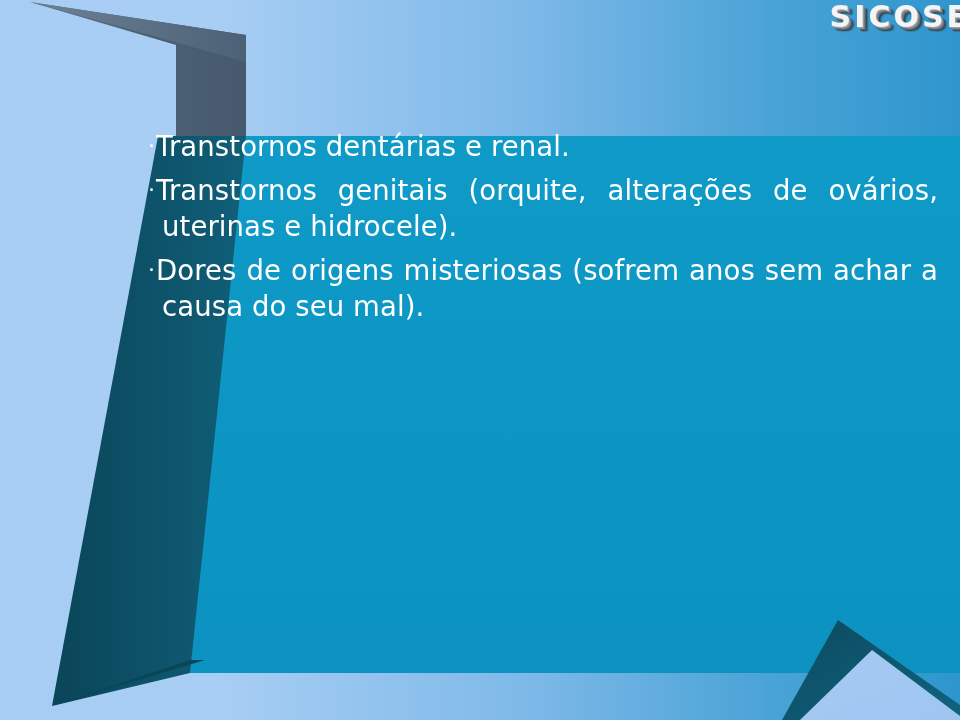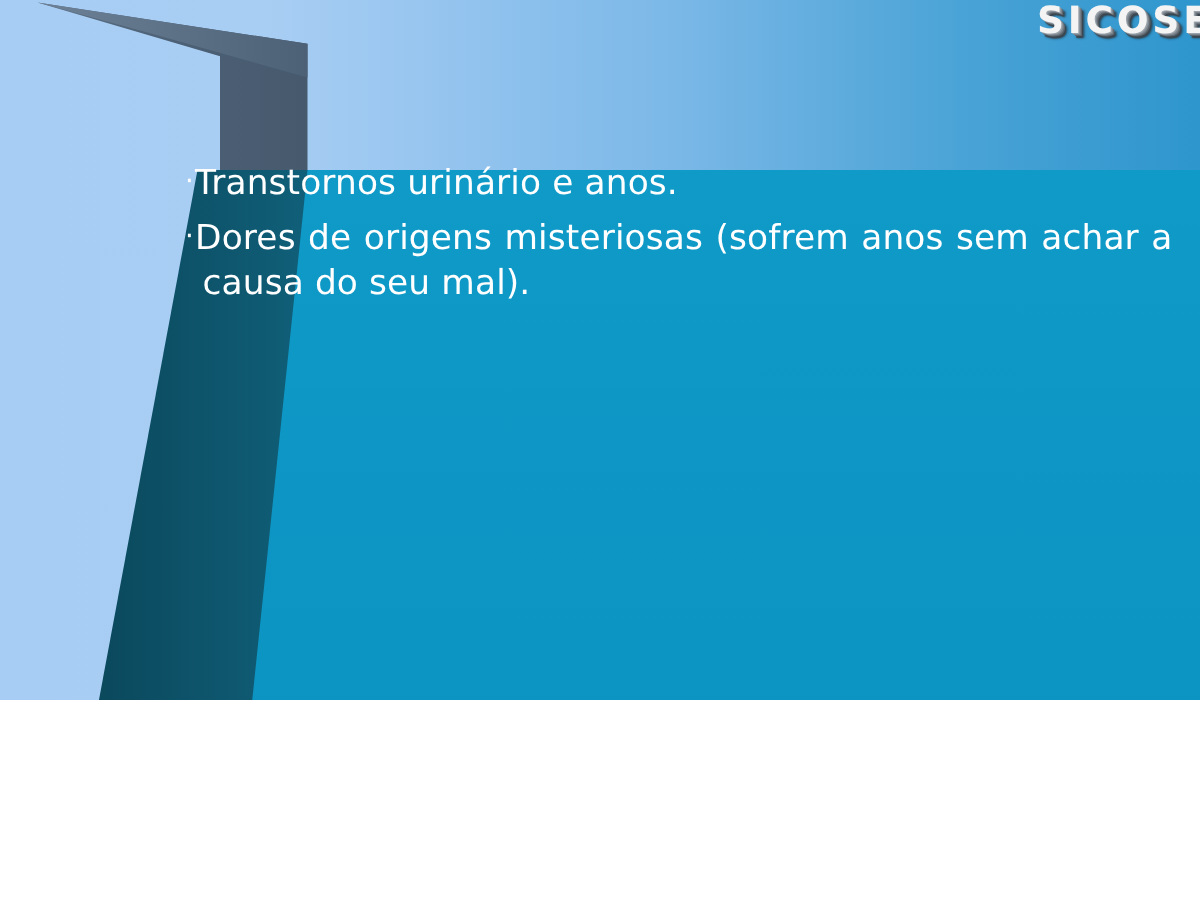--- a/index.html
+++ b/index.html
@@ -3,21 +3,21 @@
 <meta charset="utf-8">
 <style>
   html, body {
     margin: 0;
     padding: 0;
     background: #ffffff;
   }
   #slide {
     position: relative;
     width: 960px;
-    height: 560px;
+    height: 720px;
     overflow: hidden;
     font-family: "DejaVu Sans", sans-serif;
     background: linear-gradient(to right, #a8cdf4 0%, #a9cef4 22%, #7db9e8 55%, #4aa3d6 80%, #2e96cd 100%);
   }
 
   
   #bg-layer {
     position: absolute;
     inset: 0;
     width: 960px;
@@ -122,22 +122,23 @@
     <polygon points="838,620 960,705 960,720 782,720" fill="url(#gCornerDark)"></polygon>
 
     <polygon points="872,650 960,716 960,720 800,720" fill="url(#gCornerLight)"></polygon>
 
   </svg>
 
   <div id="title">SICOSE</div>
 
   <div id="content">
 
-    <p class="bullet single"><span class="dot">·</span><span>Transtornos urinário e anos.</span></p>
+    <p class="bullet single"><span class="dot">·</span><span>Transtornos dentárias e renal.</span></p>
 
 
+    <p class="bullet"><span class="dot">·</span><span>Transtornos genitais (orquite, alterações de ovários, uterinas e hidrocele).</span></p>
 
 
     <p class="bullet"><span class="dot">·</span><span>Dores de origens misteriosas (sofrem anos sem achar a causa do seu mal).</span></p>
 
   </div>
 
 </div>
 
 </body></html>

